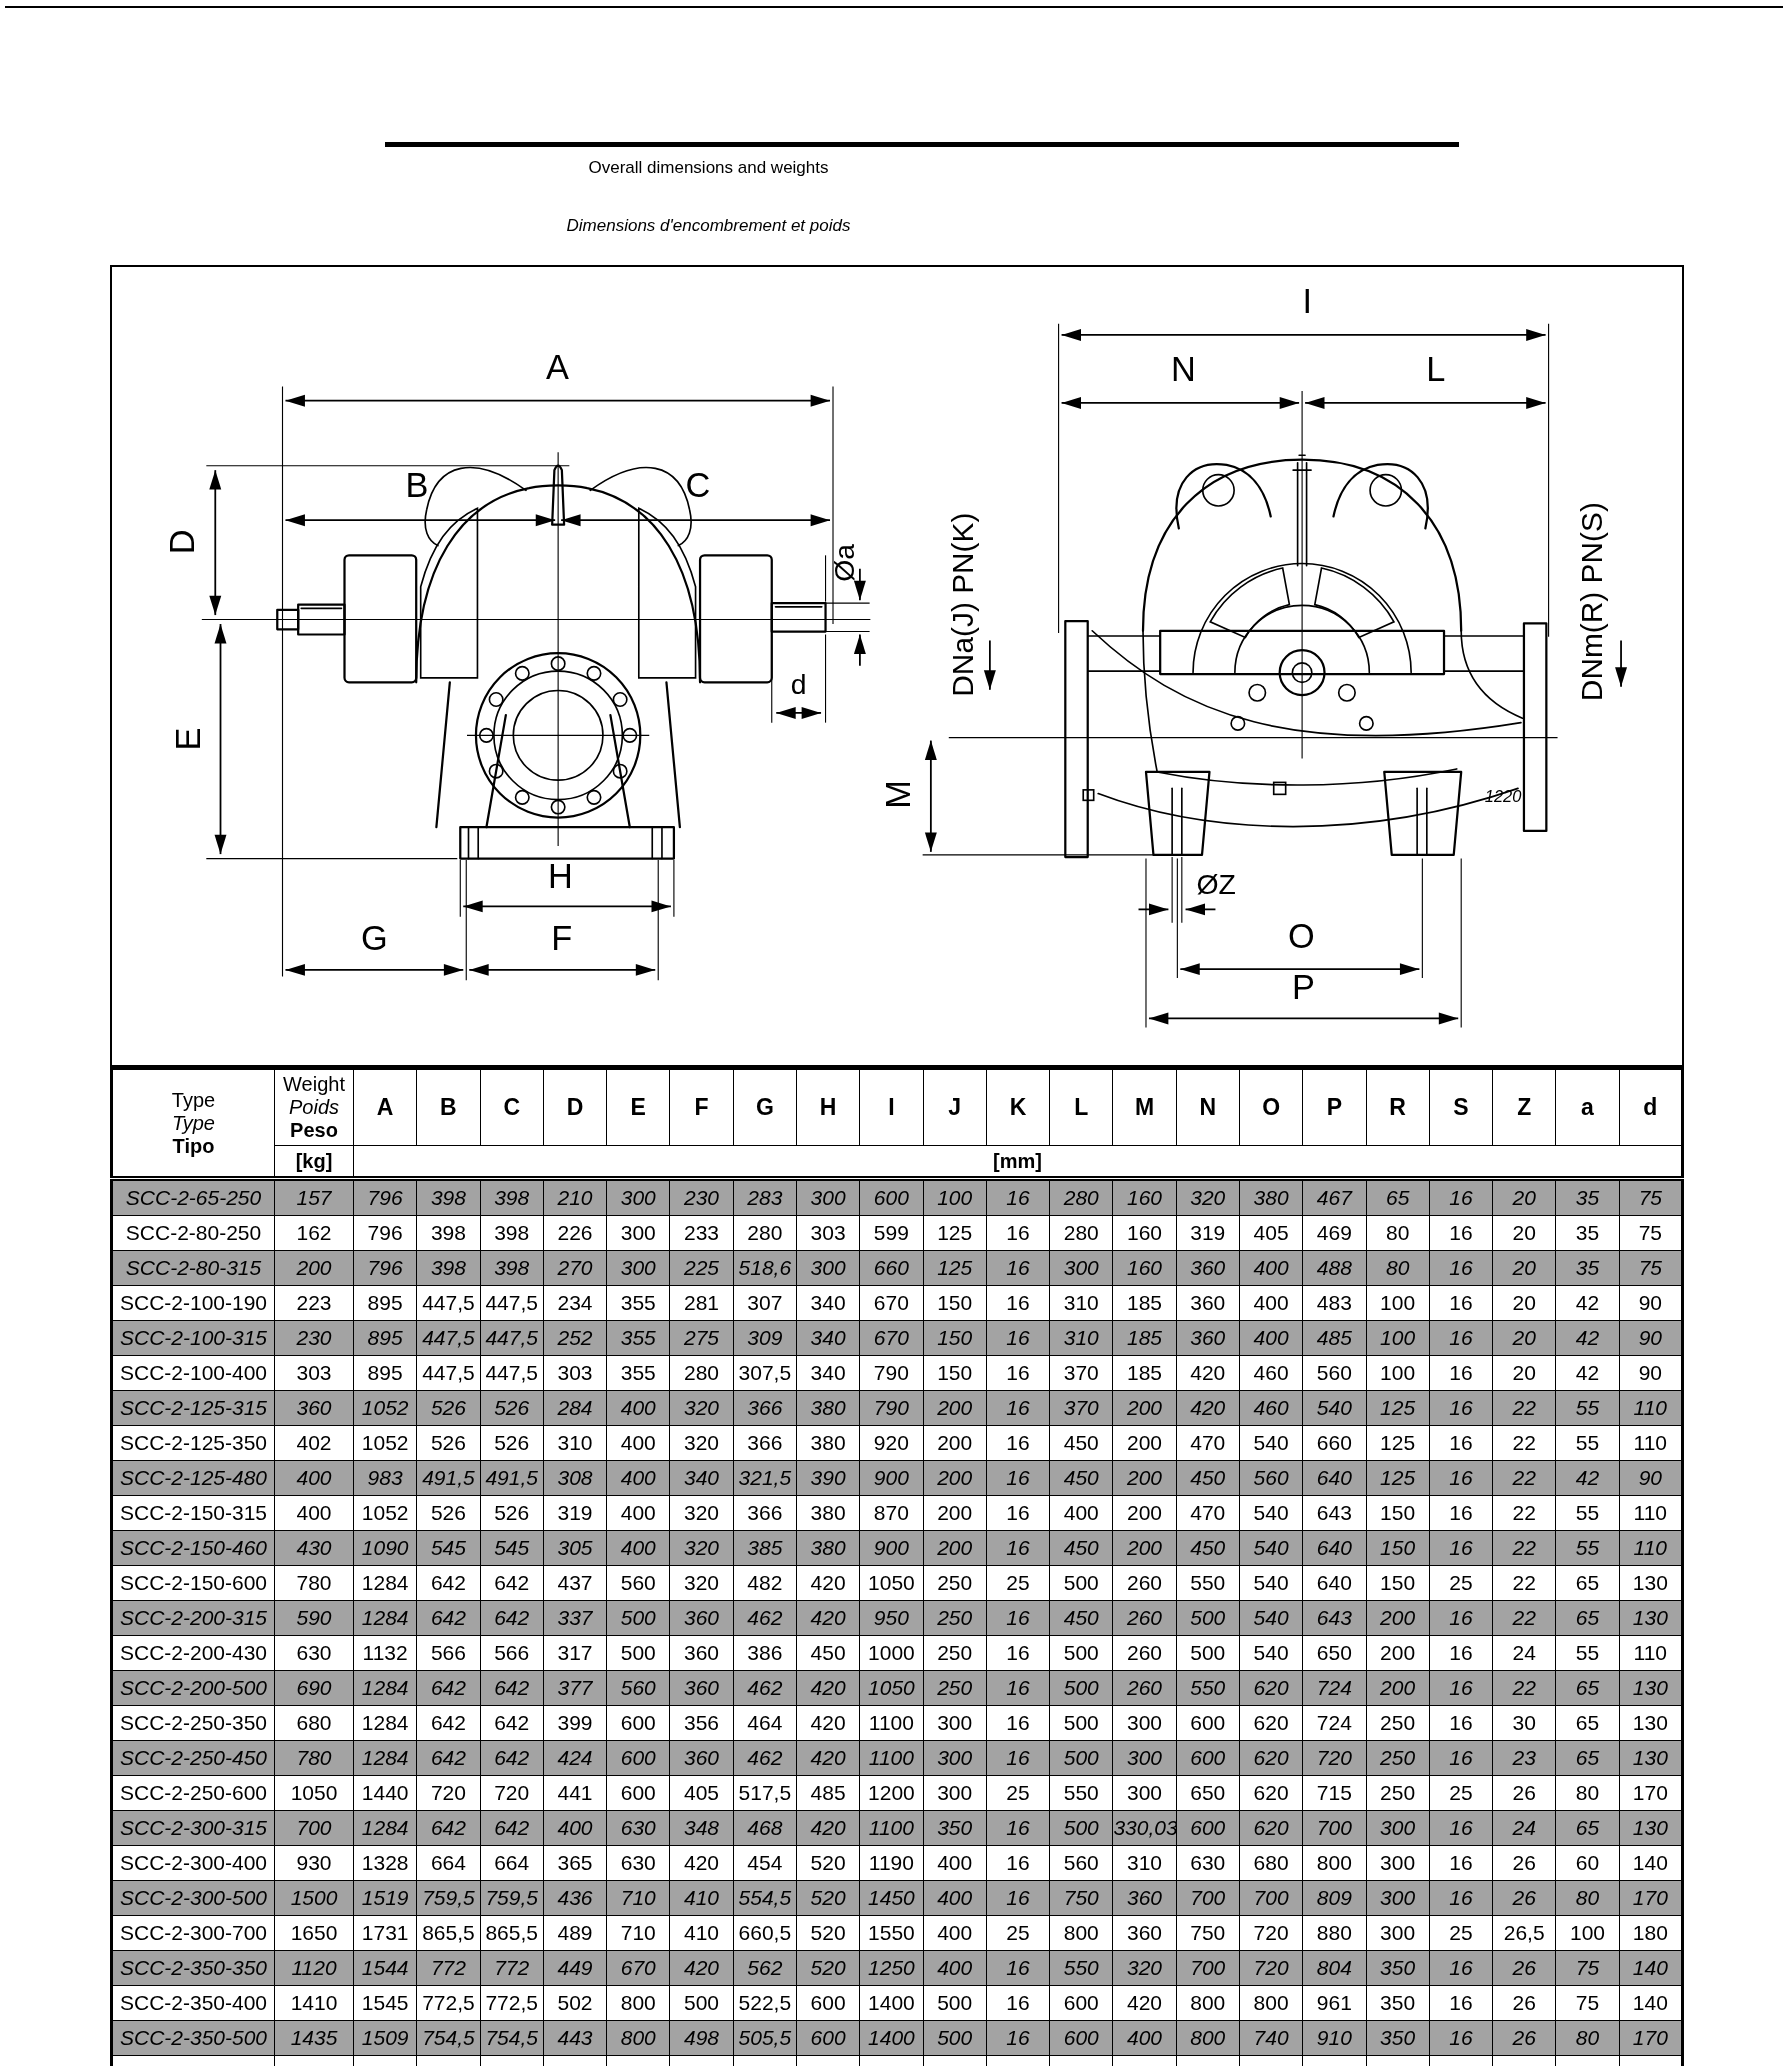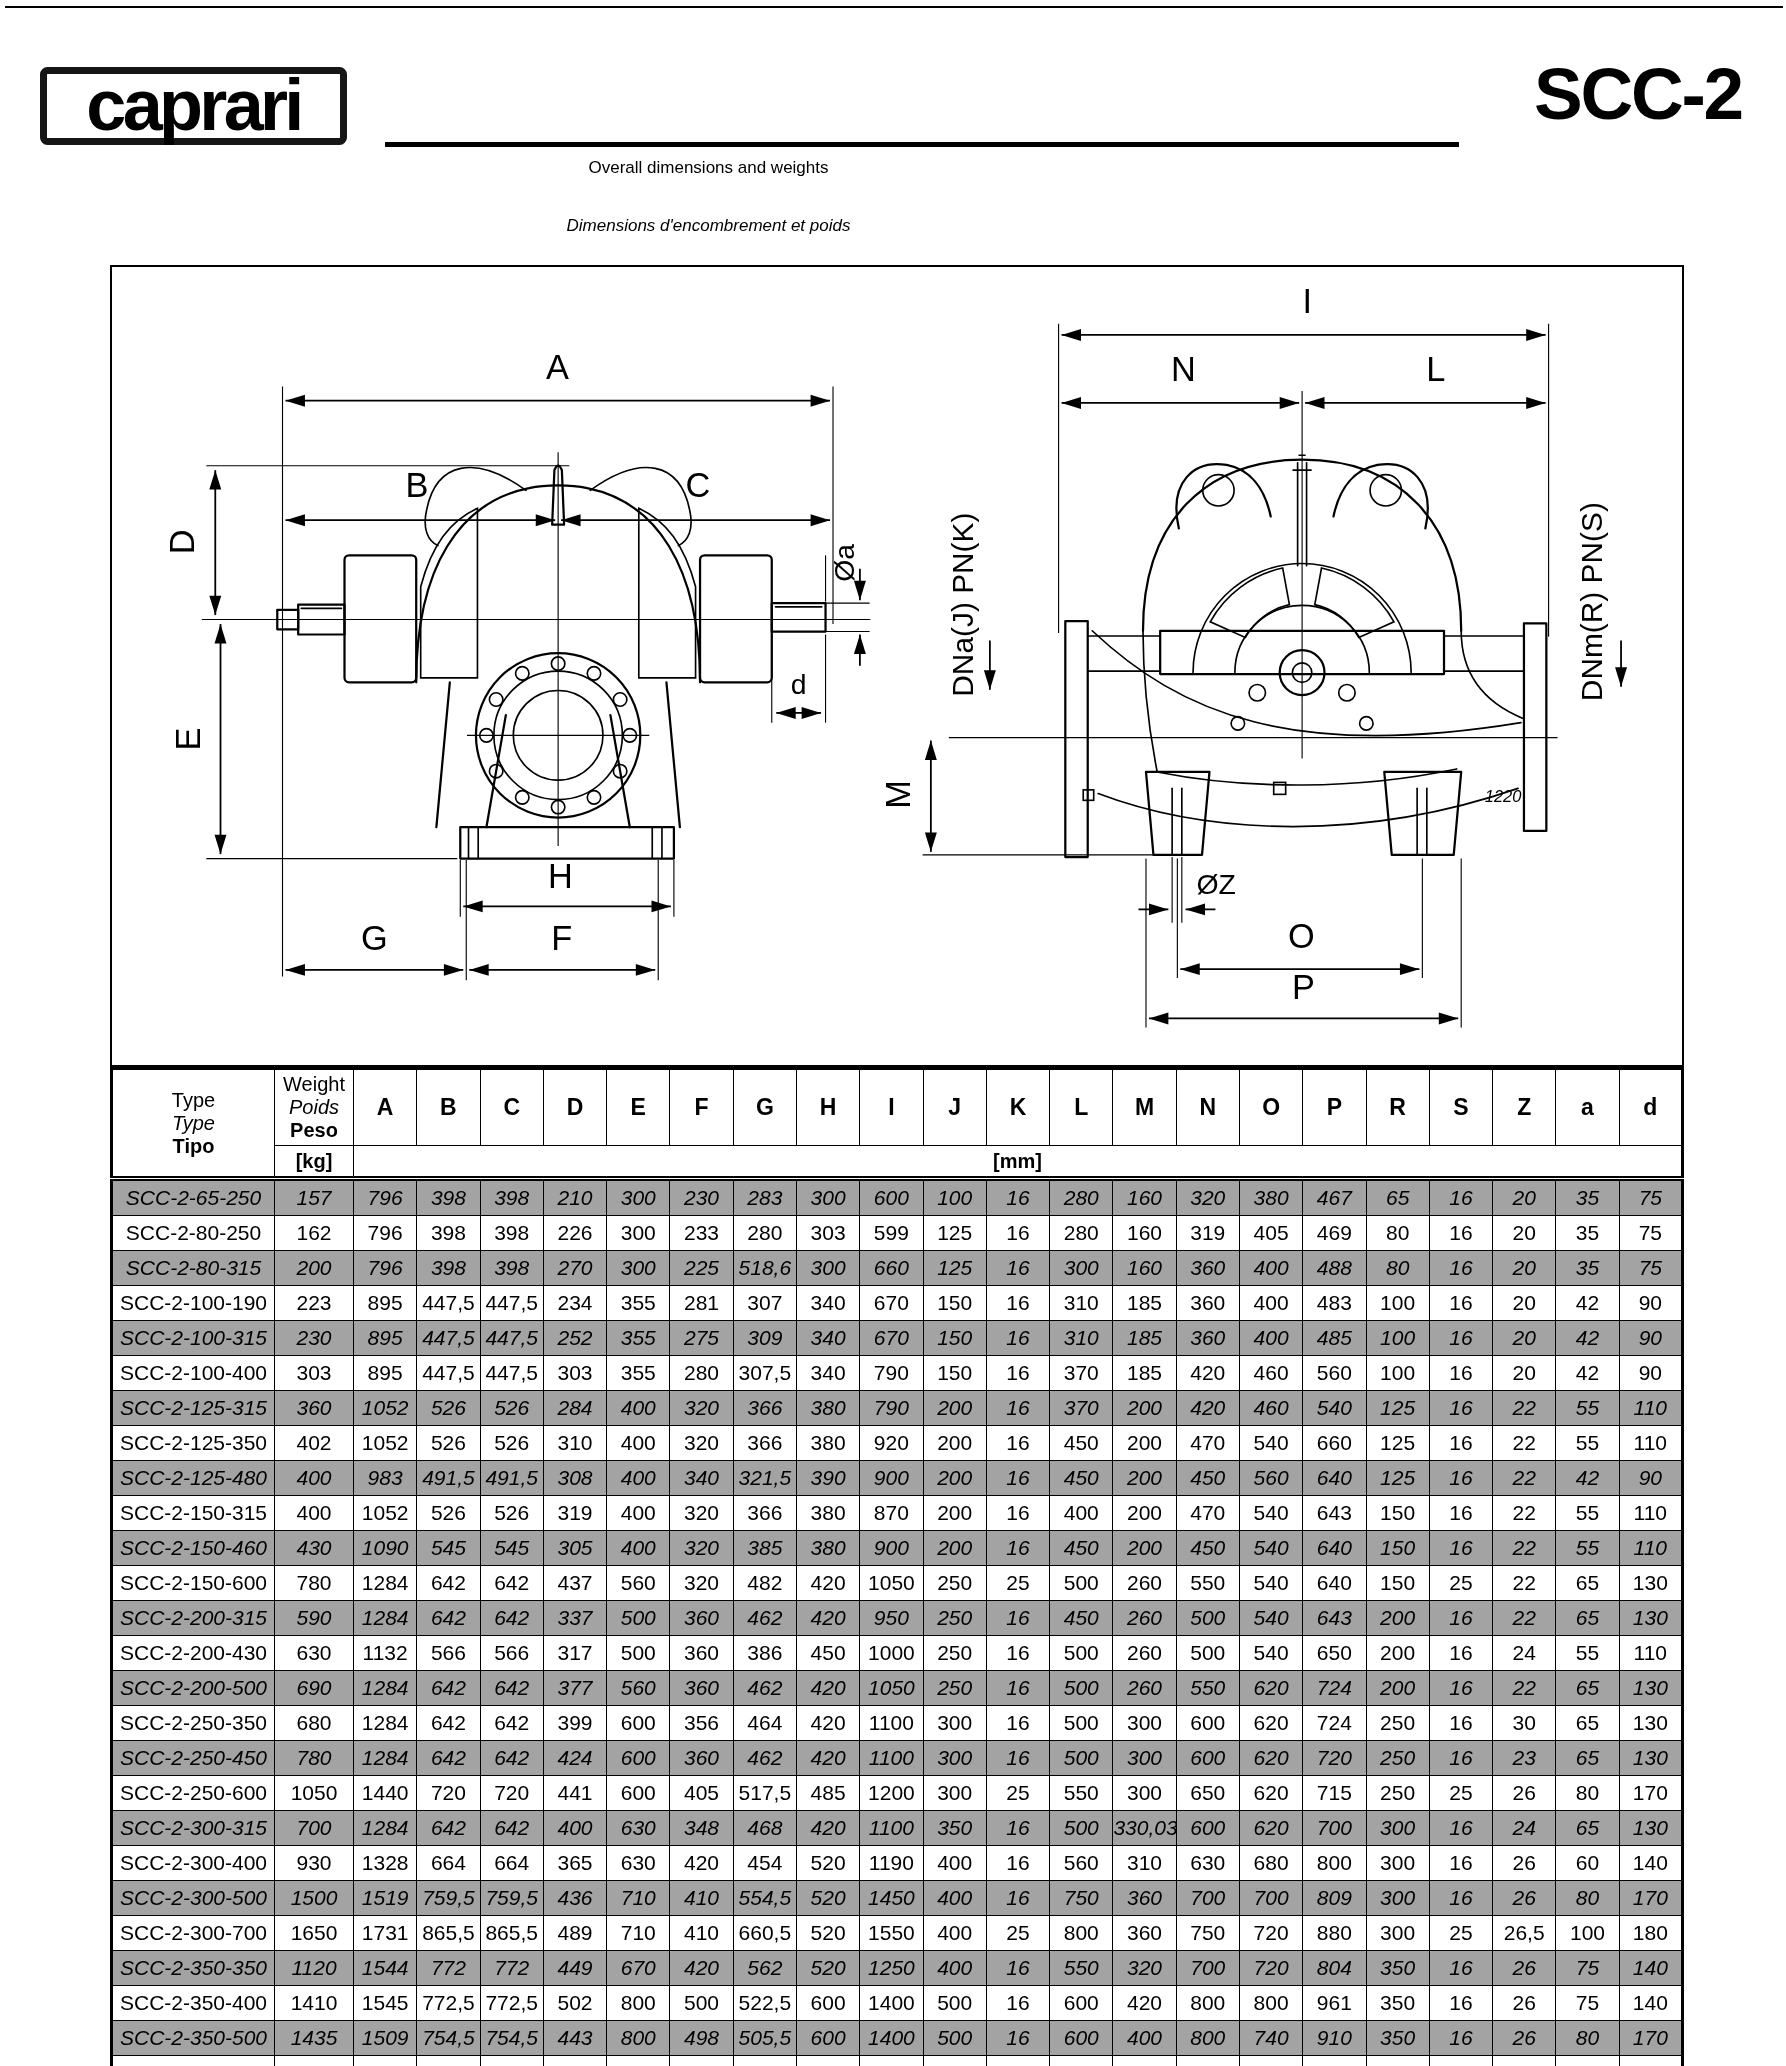--- a/index.html
+++ b/index.html
@@ -41,25 +41,21 @@
   tbody td{height:34px;font-size:21px;}
   tbody tr.alt{background:#a3a3a3;font-style:italic;}
   .c-type{font-size:21px;}
 </style>
 </head>
 <body>
 
 <div class="page">
   <div class="scan-edge"></div>
 
-  <div class="logo-box">
-    <span class="logo-text">caprari</span>
-  </div>
   <div class="header-rule"></div>
-  <div class="model-title">SCC-2</div>
   <div class="subtitles">
     <div class="sub-en">Overall dimensions and weights</div>
     <div class="sub-fr">Dimensions d'encombrement et poids</div>
   </div>
 
   <div class="frame">
     <svg width="1569" height="797" viewBox="0 0 2100 1067" xmlns="http://www.w3.org/2000/svg">
       <defs>
         <marker id="arr" markerUnits="userSpaceOnUse" markerWidth="30" markerHeight="20" refX="27" refY="10" orient="auto-start-reverse">
           <path d="M1,2 L27,10 L1,18 Z" fill="#000"></path>

